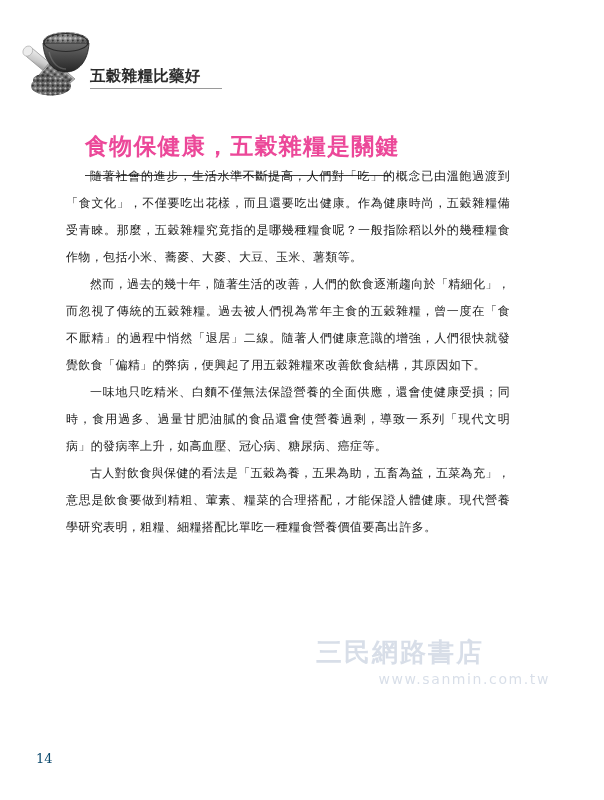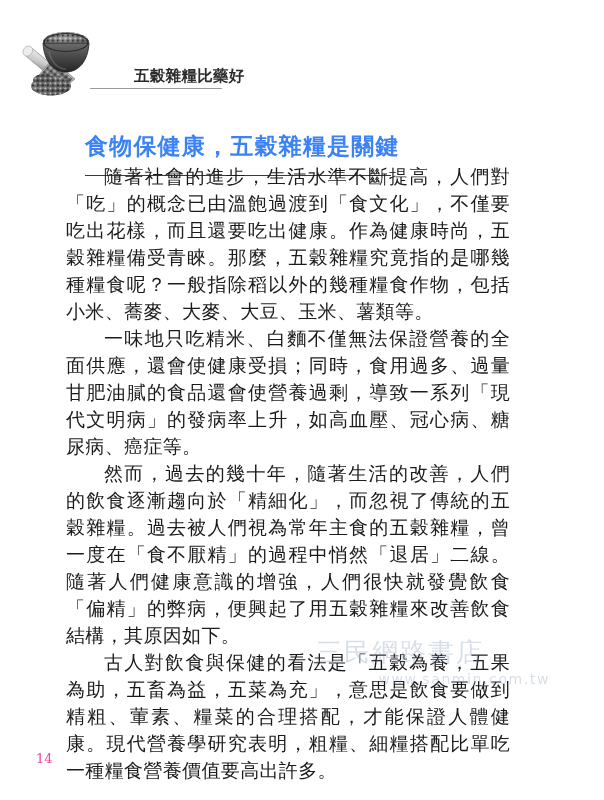--- a/index.html
+++ b/index.html
@@ -48,61 +48,60 @@
     width: 140px;
   }
   .head-title {
     font-family: "DejaVu Sans", "Liberation Sans", sans-serif;
     font-size: 15.5px;
     font-weight: 700;
     letter-spacing: 0.3px;
     color: #2b2b2b;
     line-height: 1.1;
     white-space: nowrap;
-    margin-left: 44px;
   }
   .head-rule {
     margin-top: 3px;
     width: 132px;
     height: 1px;
     background: #9a9a9a;
   }
 
   
   .article-title-wrap {
     position: absolute;
     left: 85px;
     top: 117px;
     width: 420px;
   }
   .article-title {
     font-family: "DejaVu Serif", "Liberation Serif", serif;
     font-size: 23px;
     font-weight: 700;
     letter-spacing: 1.2px;
-    color: #3b82f6;
+    color: #ec4899;
     line-height: 1.18;
     white-space: nowrap;
   }
   .title-rule {
     margin-top: 6px;
     width: 306px;
     height: 1.4px;
     background: #3a3a3a;
   }
 
   
   .body-col {
     position: absolute;
     left: 66px;
     top: 163px;
     width: 456px;
   }
   .para {
-    font-size: 19px;
+    font-size: 12px;
     line-height: 27px;
     letter-spacing: 0.35px;
     text-align: justify;
     text-justify: inter-ideograph;
     text-indent: 2em;
     margin: 0 12px 0px 0;
     color: #1b1b1b;
     font-family: "DejaVu Serif", "Liberation Serif", serif;
   }
 
@@ -113,42 +112,42 @@
     top: 636px;
     width: 300px;
     text-align: center;
     pointer-events: none;
     opacity: 0.30;
     color: #7f95b5;
   }
   .wm-main {
     font-family: "DejaVu Sans", "Liberation Sans", sans-serif;
     font-size: 26px;
-    font-weight: 400;
+    font-weight: 700;
     letter-spacing: 2px;
     line-height: 1.25;
     white-space: nowrap;
   }
   .wm-sub {
     font-family: "DejaVu Sans", "Liberation Sans", sans-serif;
     font-size: 14px;
     letter-spacing: 1.6px;
     margin-top: 2px;
     white-space: nowrap;
     text-align: right;
   }
 
   
   .folio {
     position: absolute;
     left: 36px;
     top: 751px;
     font-family: "DejaVu Serif", "Liberation Serif", serif;
     font-size: 13px;
-    color: #ec4899;
+    color: #0c4a6e;
   }
 </style>
 </head>
 <body>
 
 <div class="page">
 
   <div class="running-head">
 
     <div class="head-photo">
@@ -217,22 +216,22 @@
     </div>
   </div>
 
   <div class="article-title-wrap">
     <h1 class="article-title">食物保健康，五穀雜糧是關鍵</h1>
     <div class="title-rule"></div>
   </div>
 
   <div class="body-col">
     <p class="para">隨著社會的進步，生活水準不斷提高，人們對「吃」的概念已由溫飽過渡到「食文化」，不僅要吃出花樣，而且還要吃出健康。作為健康時尚，五穀雜糧備受青睞。那麼，五穀雜糧究竟指的是哪幾種糧食呢？一般指除稻以外的幾種糧食作物，包括小米、蕎麥、大麥、大豆、玉米、薯類等。</p>
+    <p class="para">然而，過去的幾十年，隨著生活的改善，人們的飲食逐漸趨向於「精細化」，而忽視了傳統的五穀雜糧。過去被人們視為常年主食的五穀雜糧，曾一度在「食不厭精」的過程中悄然「退居」二線。隨著人們健康意識的增強，人們很快就發覺飲食「偏精」的弊病，便興起了用五穀雜糧來改善飲食結構，其原因如下。</p>
     <p class="para">一味地只吃精米、白麵不僅無法保證營養的全面供應，還會使健康受損；同時，食用過多、過量甘肥油膩的食品還會使營養過剩，導致一系列「現代文明病」的發病率上升，如高血壓、冠心病、糖尿病、癌症等。</p>
-    <p class="para">然而，過去的幾十年，隨著生活的改善，人們的飲食逐漸趨向於「精細化」，而忽視了傳統的五穀雜糧。過去被人們視為常年主食的五穀雜糧，曾一度在「食不厭精」的過程中悄然「退居」二線。隨著人們健康意識的增強，人們很快就發覺飲食「偏精」的弊病，便興起了用五穀雜糧來改善飲食結構，其原因如下。</p>
     <p class="para">古人對飲食與保健的看法是「五穀為養，五果為助，五畜為益，五菜為充」，意思是飲食要做到精粗、葷素、糧菜的合理搭配，才能保證人體健康。現代營養學研究表明，粗糧、細糧搭配比單吃一種糧食營養價值要高出許多。</p>
   </div>
 
   <div class="watermark">
     <div class="wm-main">三民網路書店</div>
     <div class="wm-sub">www.sanmin.com.tw</div>
   </div>
 
   <div class="folio">14</div>
 

